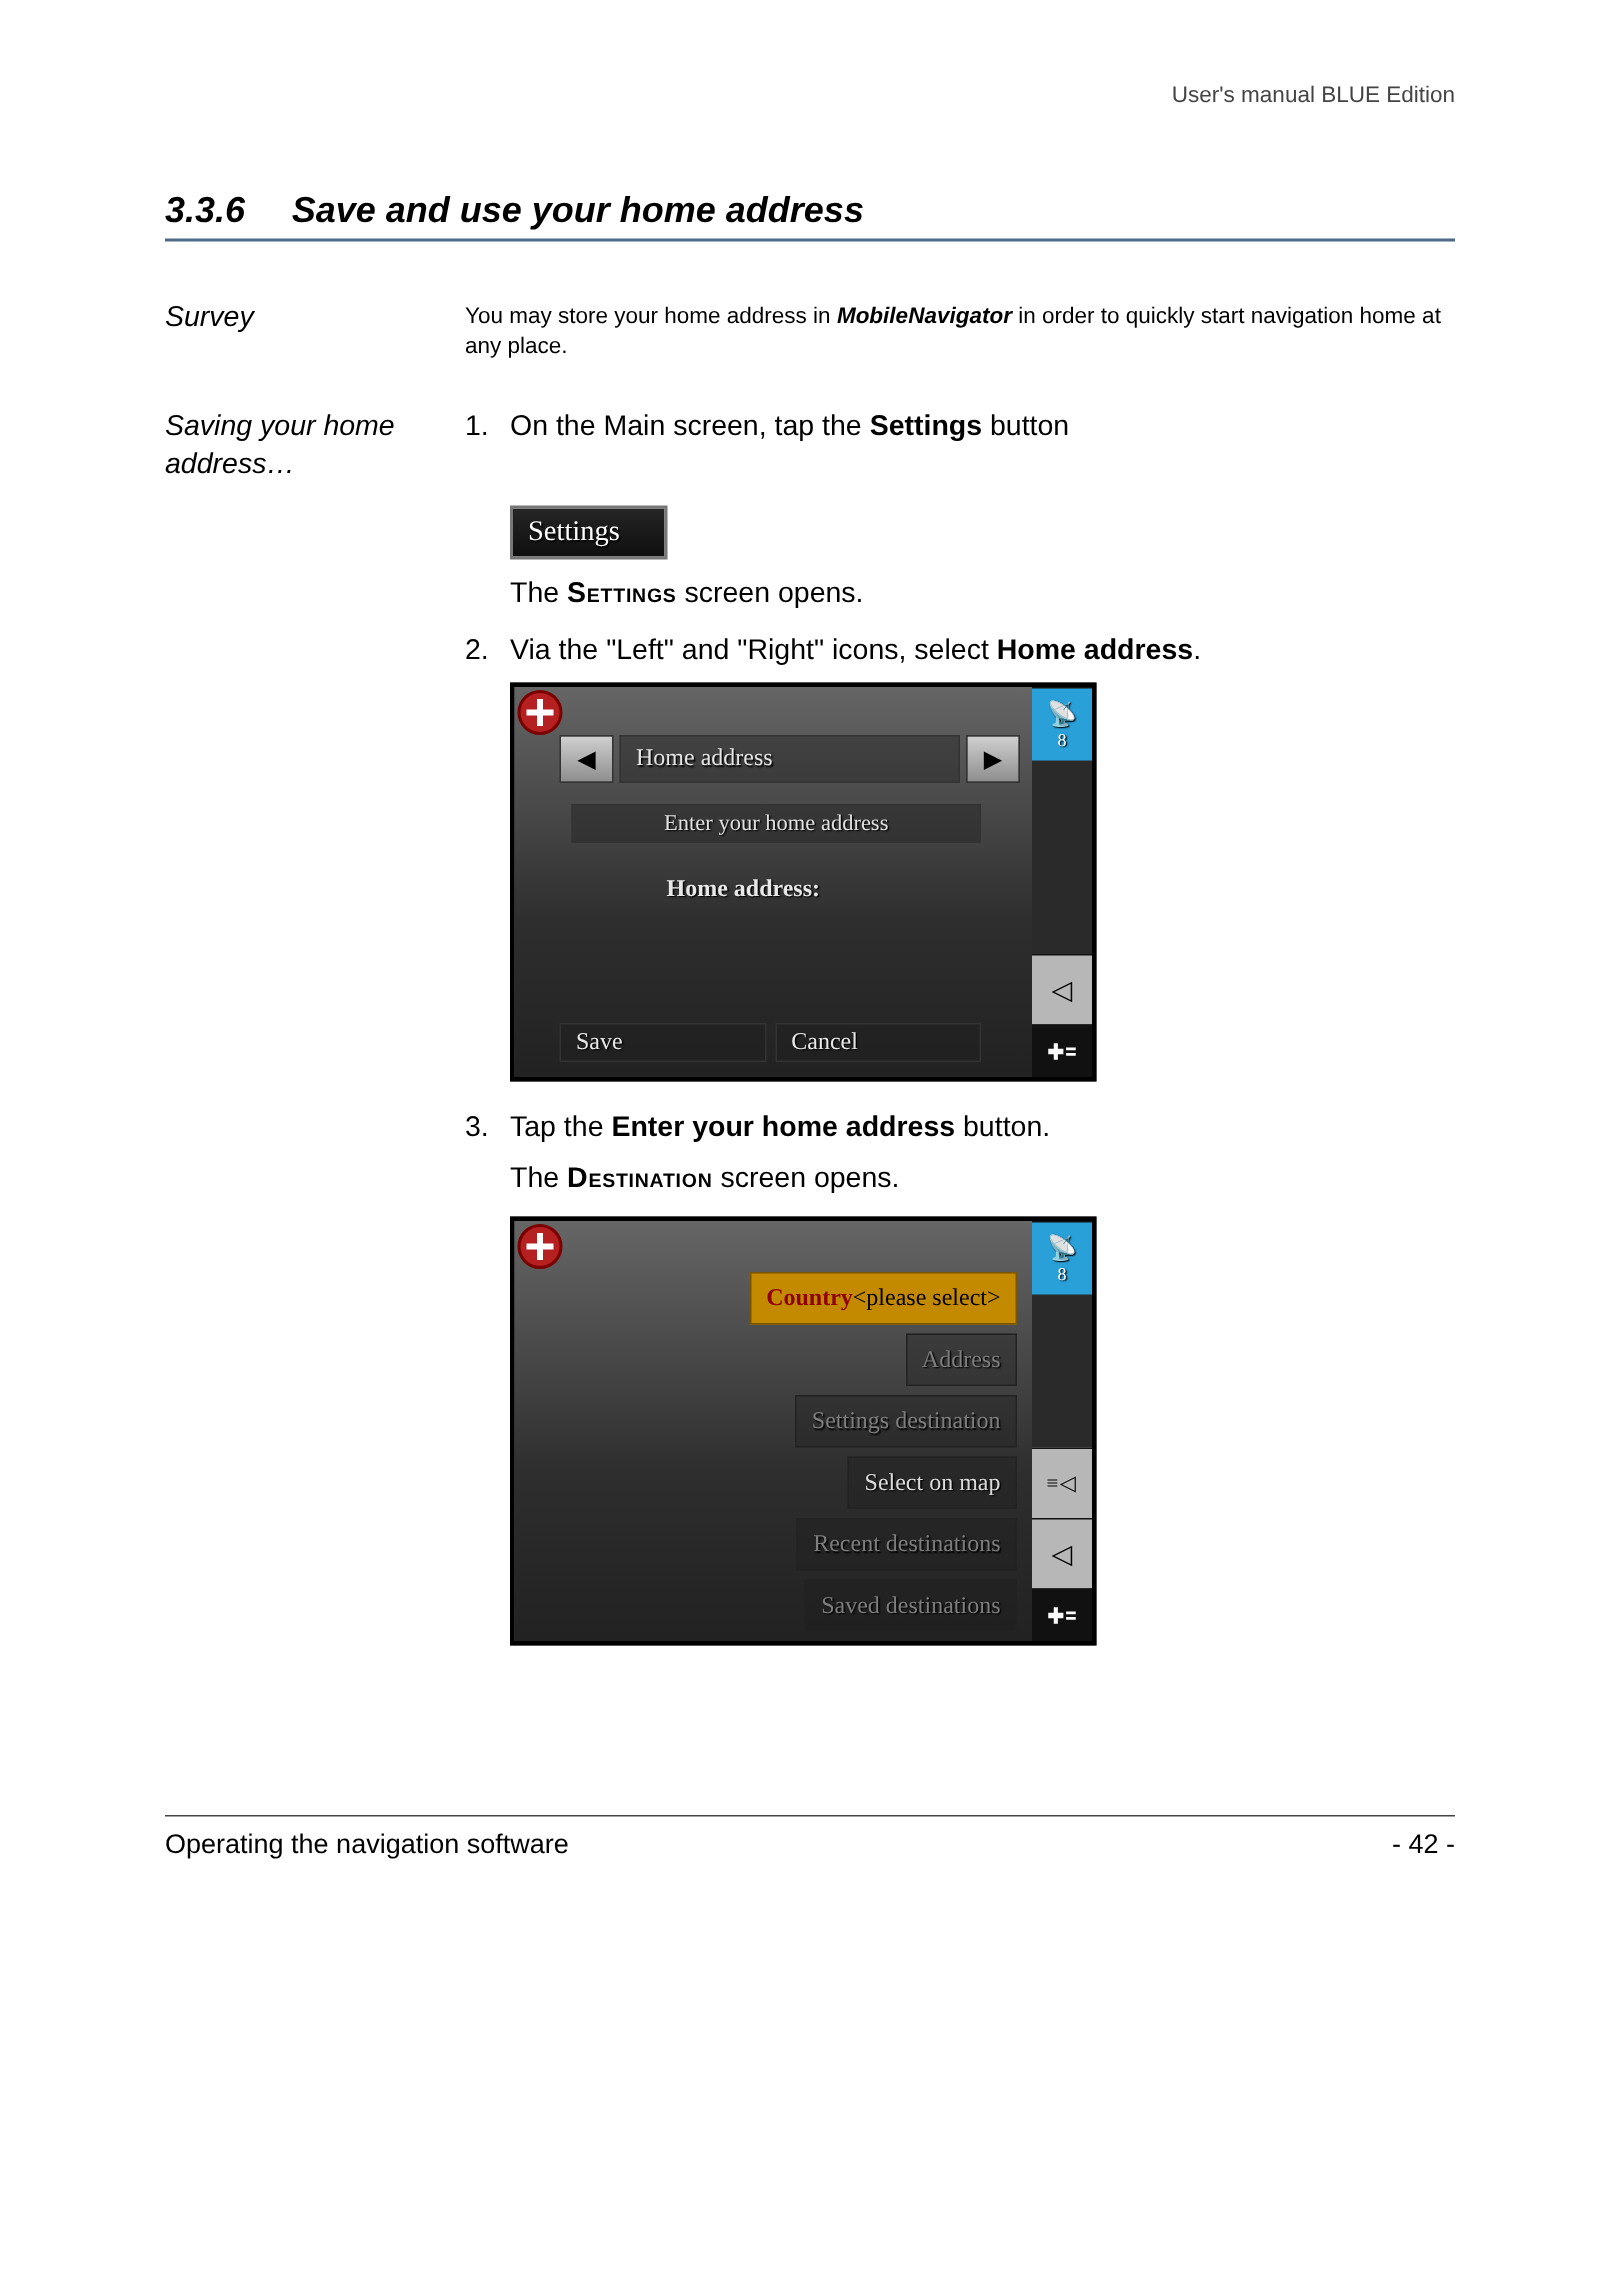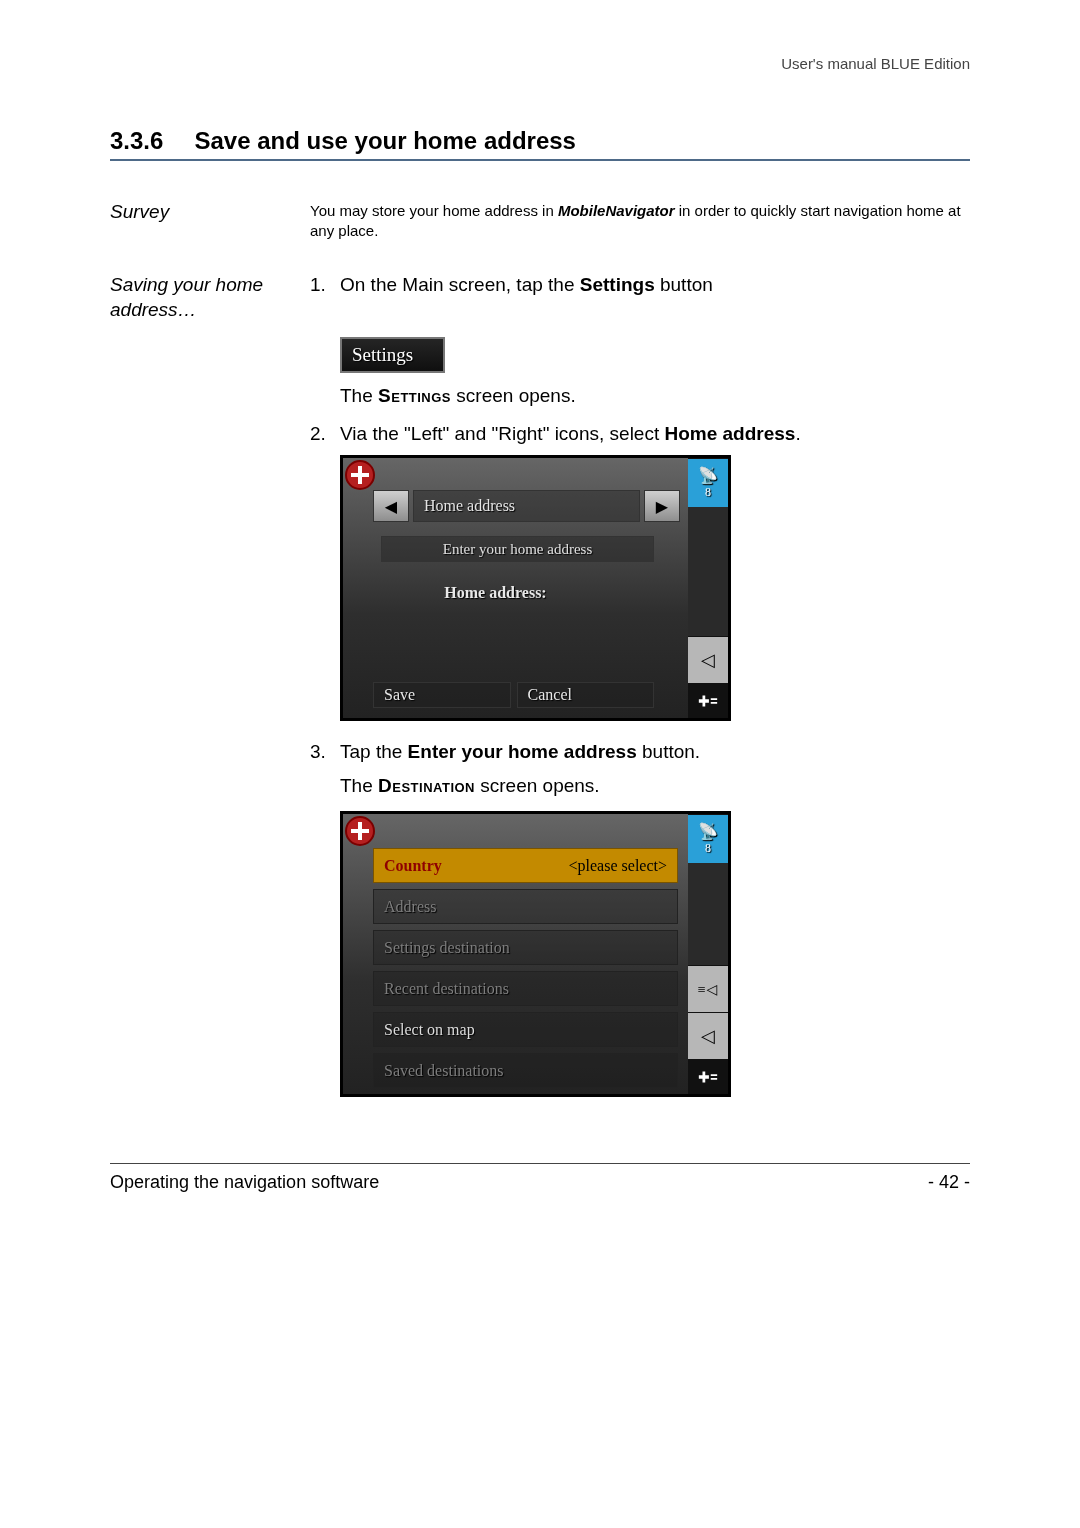--- a/index.html
+++ b/index.html
@@ -17,20 +17,21 @@
   .running-head{
     text-align:right;
     font-size:15px;
     color:#444;
     margin-bottom:55px;
   }
   .section-head{
     border-bottom:2px solid #4e6a88;
     padding-bottom:4px;
     margin-bottom:40px;
+    font-style:italic;
   }
   .section-head .num{
     font-weight:bold;
     font-size:24px;
     color:#000;
     display:inline-block;
     width:80px;
   }
   .section-head .title{
     font-weight:bold;
@@ -68,21 +69,21 @@
     line-height:1.4;
     margin-bottom:12px;
   }
   .img-indent{margin-left:230px;}
 
   
   .footer-bar{
     position:absolute;
     left:110px;
     width:860px;
-    top:1163px;
+    top:1210px;
     border-top:1px solid #444;
     padding-top:8px;
     font-size:18px;
     display:flex;
     justify-content:space-between;
   }
 
   
   .btn-settings{
     display:inline-block;
@@ -181,21 +182,21 @@
   .s1 .bottom > div{
     border:1px solid #333;background:rgba(30,30,30,.4);
     display:flex;align-items:center;padding-left:10px;
     color:#e8e8e8;font-size:16px;
   }
 
   
   .s2 .main{height:280px;}
   .s2 .list{
     position:absolute;left:30px;top:34px;right:10px;bottom:6px;
-    display:flex;flex-direction:column;gap:6px;
+    display:flex;flex-direction:column;gap:6px;align-items:flex-end;
   }
   .s2 .row{
     border:1px solid #222;background:rgba(30,30,30,.35);
     height:34px;display:flex;align-items:center;padding:0 10px;
     font-size:16px;color:#dcdcdc;
   }
   .s2 .row.dim{color:#7d7d7d;}
   .s2 .row.sel{
     background:#c38a00;border-color:#7a5400;
   }
@@ -300,25 +301,25 @@
           <div class="row sel">
             <span class="k">Country</span>
             <span class="v">&lt;please select&gt;</span>
           </div>
           <div class="row dim">
               <span class="k">Address</span>
             </div>
           <div class="row dim">
               <span class="k">Settings destination</span>
             </div>
+          <div class="row">
+              <span class="k">Select on map</span>
+            </div>
           <div class="row dim">
               <span class="k">Recent destinations</span>
-            </div>
-          <div class="row">
-              <span class="k">Select on map</span>
             </div>
           <div class="row dim">
               <span class="k">Saved destinations</span>
             </div>
         </div>
       </div>
       <div class="rail">
         <div class="cell gps">
           <span style="font-size:16px;">📡</span>
           <span class="sat">8</span>

